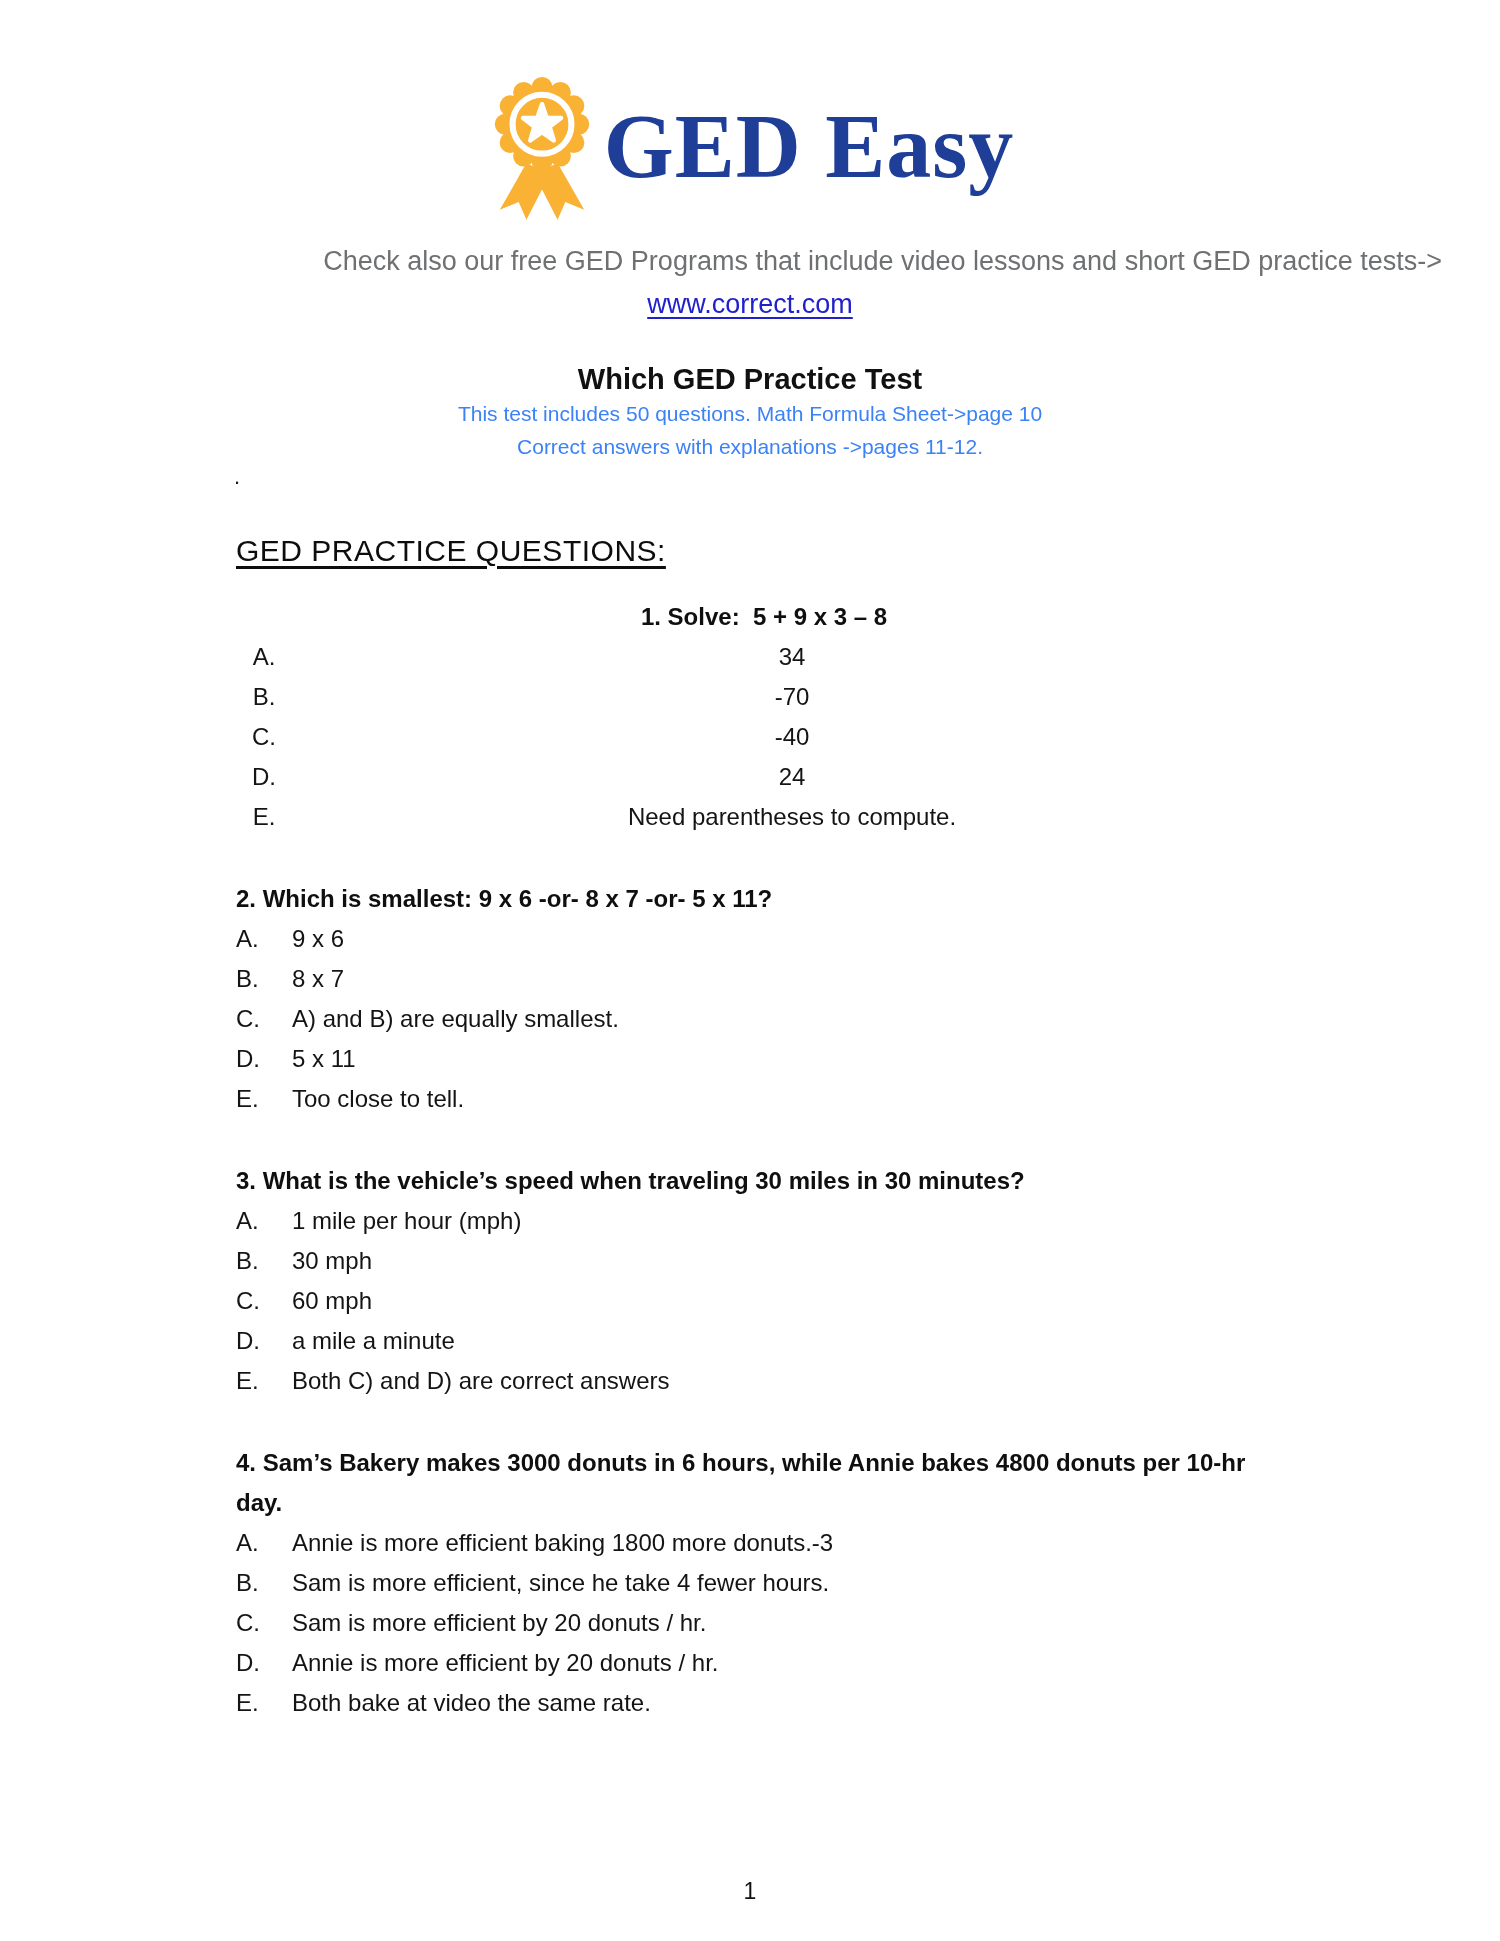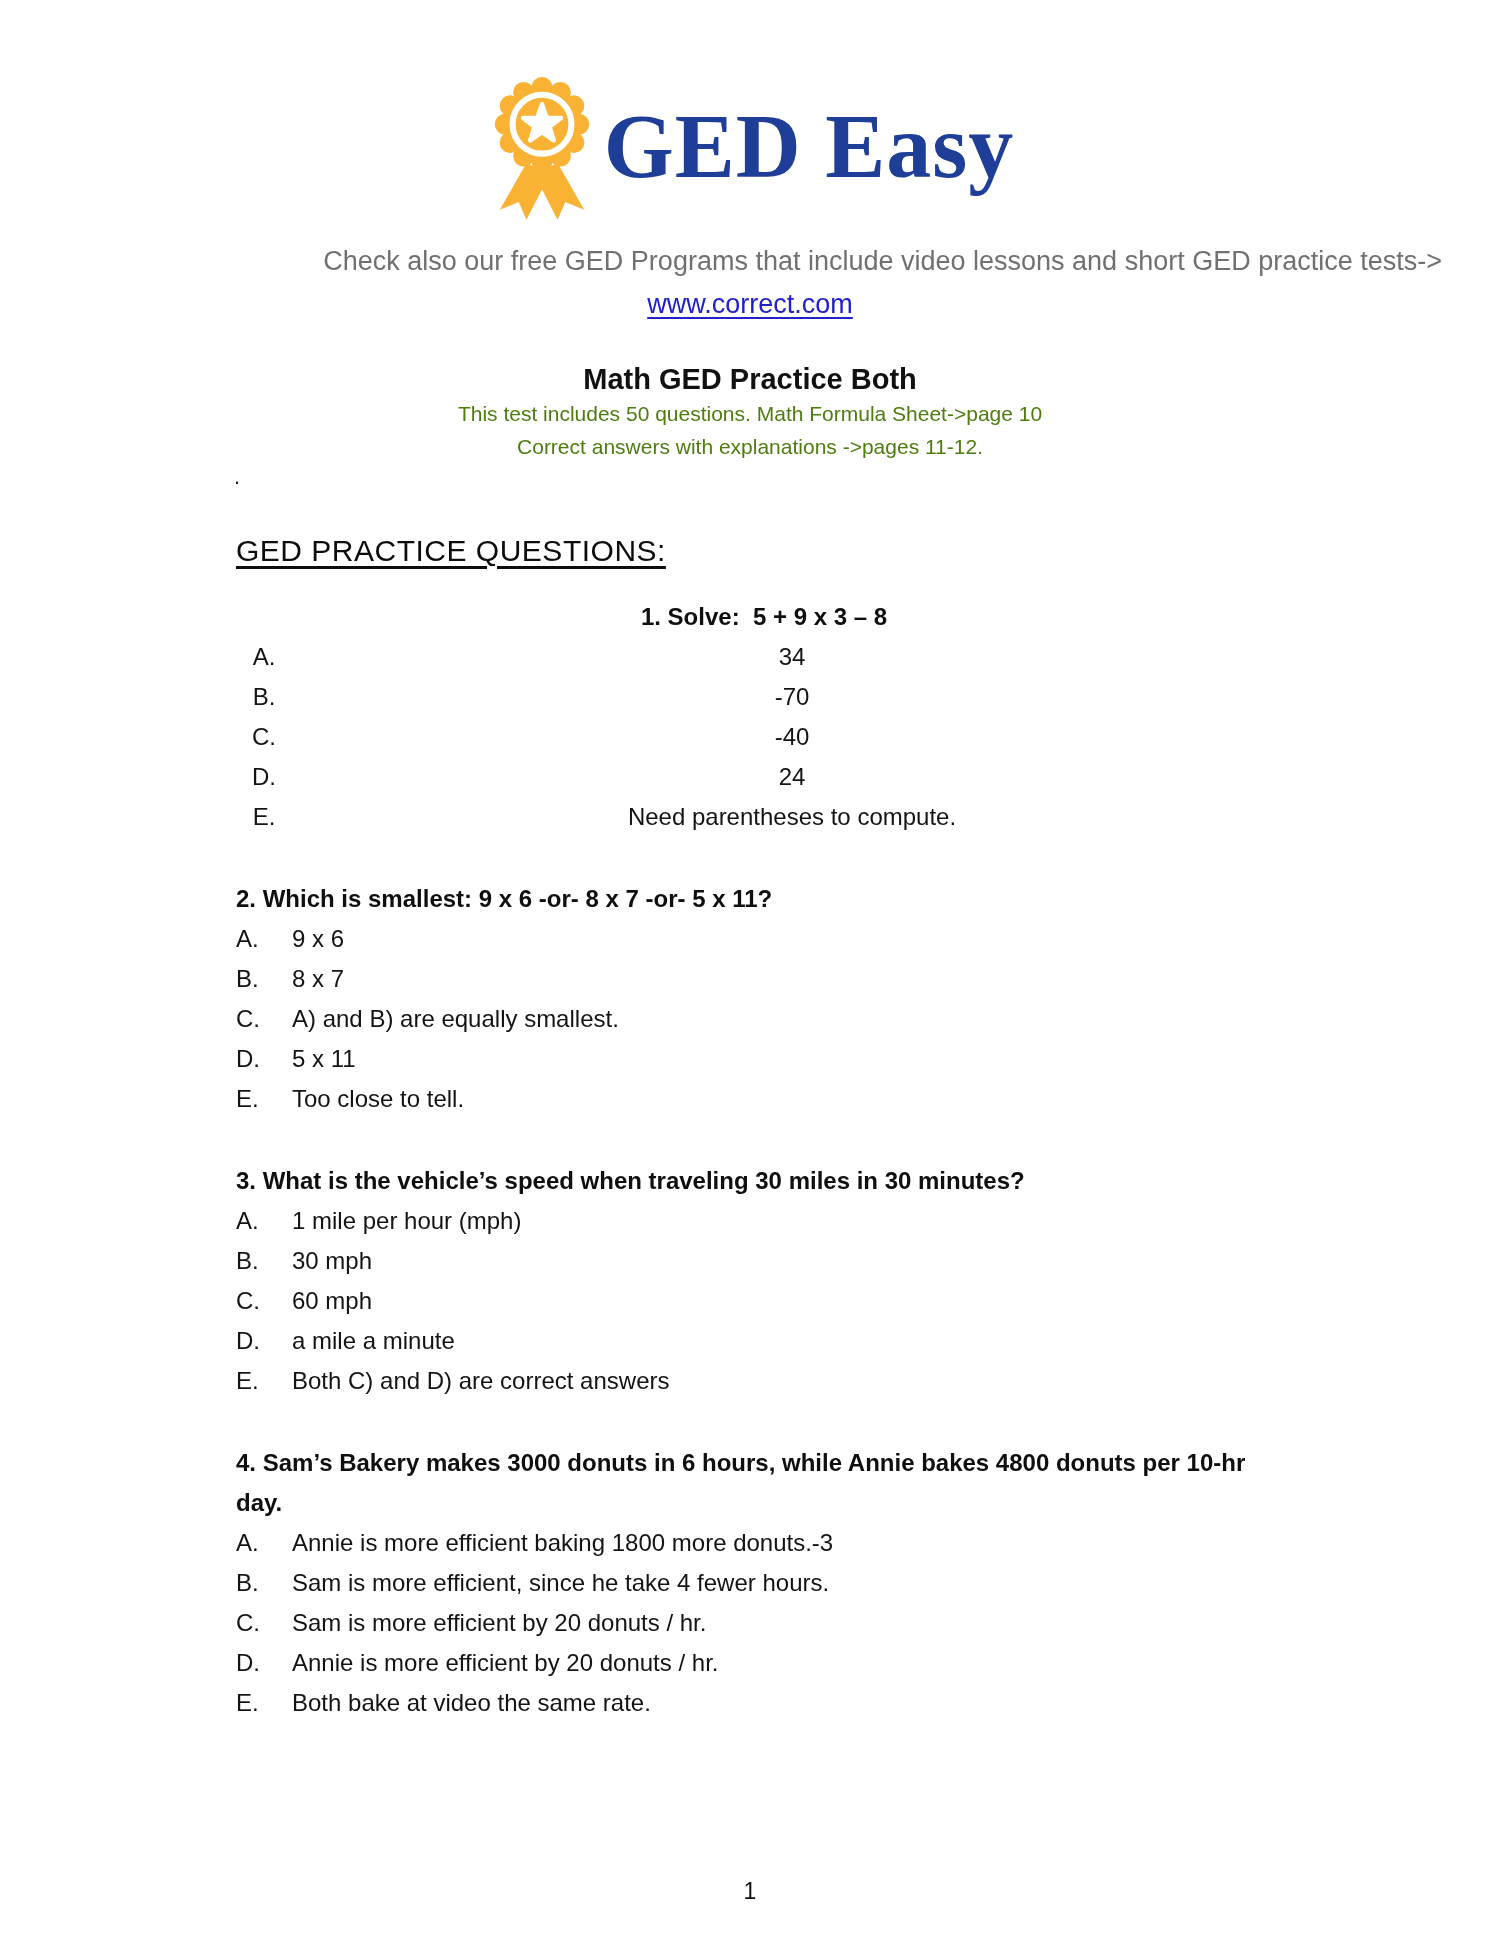--- a/index.html
+++ b/index.html
@@ -63,21 +63,21 @@
     text-align:center;
     font-size:29px;
     line-height:36px;
     font-weight:bold;
     color:#111;
   }
   .subtitle{
     text-align:center;
     font-size:21px;
     line-height:33px;
-    color:#4d7c0f;
+    color:#3b82f6;
   }
   .stray-dot{
     margin-top:2px;
     margin-left:176px;
     font-size:22px;
     line-height:24px;
     color:var(--ink);
   }
   
   .section-heading{
@@ -166,21 +166,21 @@
 
   
   <p class="tagline">Check also our free GED Programs that include video lessons and short GED practice tests-&gt;</p>
 
   
   <p class="website">
     <a href="#">www.correct.com</a>
   </p>
 
   
-  <h1 class="doc-title">Math GED Practice Both</h1>
+  <h1 class="doc-title">Which GED Practice Test</h1>
   <p class="subtitle">This test includes 50 questions. Math Formula Sheet-&gt;page 10</p>
   <p class="subtitle">Correct answers with explanations -&gt;pages 11-12.</p>
 
   
   <p class="stray-dot">.</p>
 
   
   <h2 class="section-heading">GED PRACTICE QUESTIONS:</h2>
 
   

